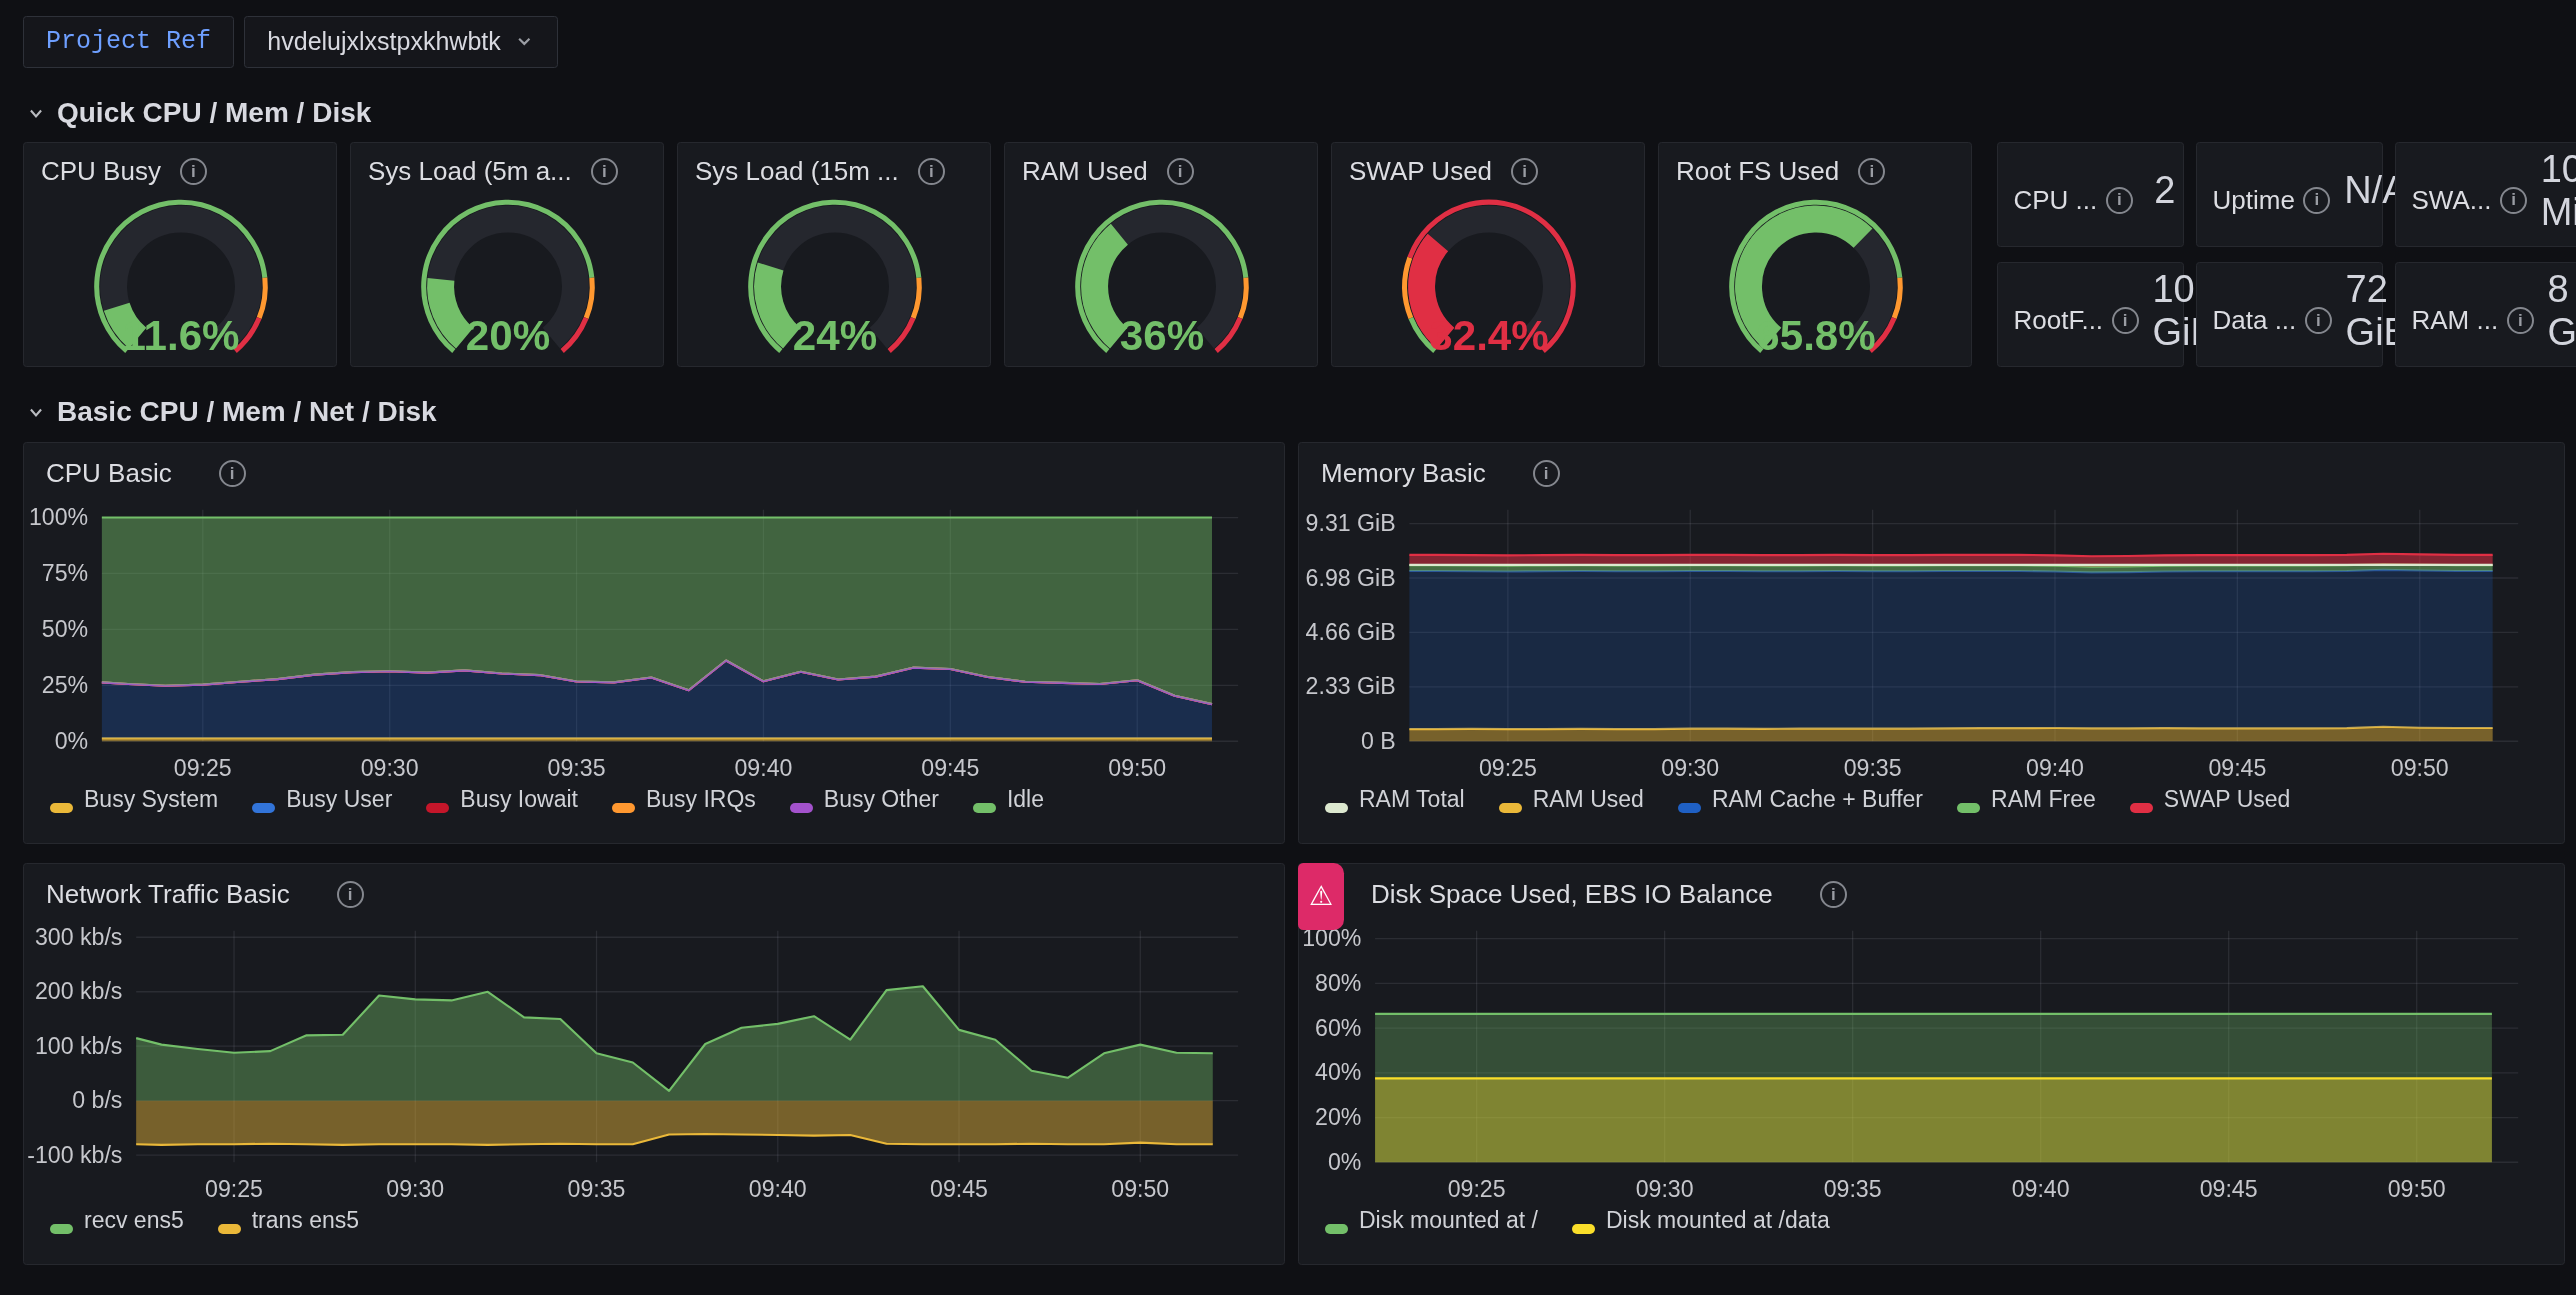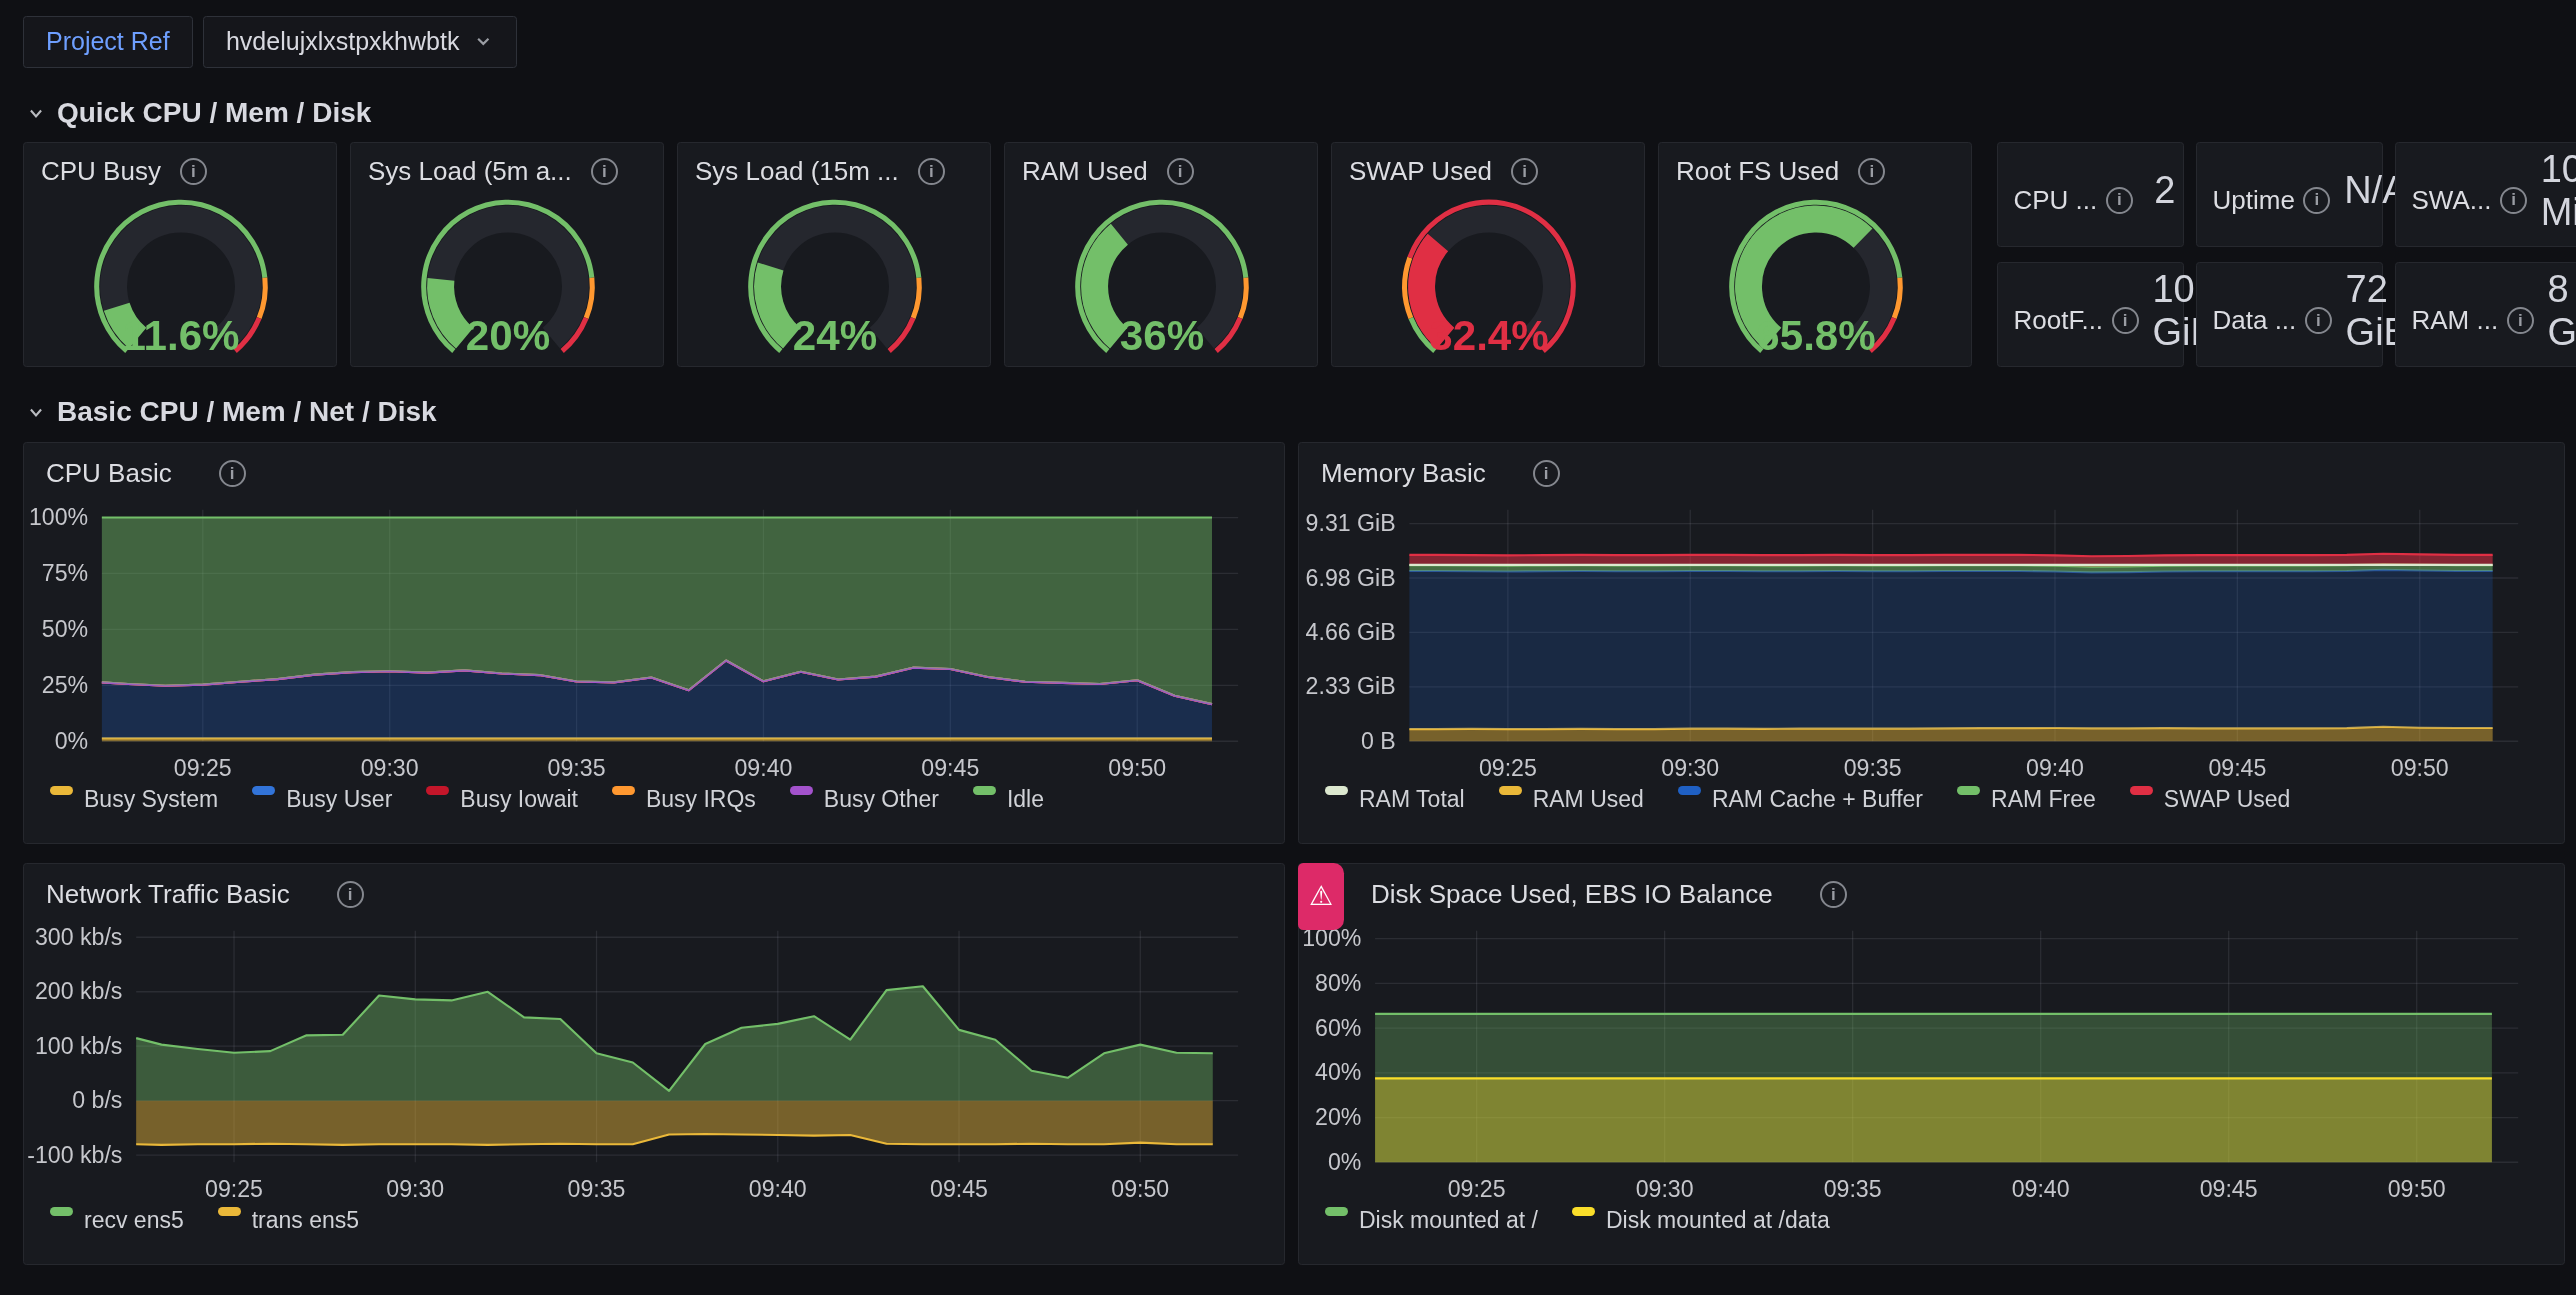--- a/index.html
+++ b/index.html
@@ -3,21 +3,21 @@
 <meta charset="utf-8">
 <style>
   * { margin:0; padding:0; box-sizing:border-box; }
   html,body { background:#0c0d10; }
   body { font-family:"Liberation Sans","DejaVu Sans",sans-serif; }
   .page { width:2576px; height:1296px; background:#0f1014; padding:15.5px 23px 0 23px; overflow:hidden; }
 
   .topbar { display:flex; gap:10.3px; align-items:center; }
   .chip { height:52px; border:0.9px solid #2e3139; background:#15161b; border-radius:3.4px;
           display:flex; align-items:center; padding:0 22px; font-size:25px; cursor:pointer; }
-  .chip.label-chip { color:#6e9fff; font-weight:500; }
+  .chip.label-chip { color:#6e9fff; font-weight:500;font-family:Liberation Mono, monospace; }
   .chip.value-chip { color:#d8d9e0; gap:13.7px; }
 
   .section-header { margin:26px 0 10.3px 1.7px; height:38px; display:flex; align-items:center; gap:10.3px;
                     font-size:28px; font-weight:700; color:#d8d9e0; cursor:pointer; }
 
   .panel { background:#181a1f; border:0.9px solid #26282e; border-radius:3.4px; }
   .panel-head { display:flex; align-items:center; padding:13.7px 15.5px 0 17px; font-size:26px;
                 font-weight:500; color:#dcdde2; white-space:nowrap; }
   .panel-head .title { overflow:hidden; text-overflow:ellipsis; cursor:pointer; }
   .info-icon { flex:0 0 auto; width:27px; height:27px; border:2.1px solid #84878e; border-radius:50%;
@@ -34,21 +34,21 @@
   .stat-panel .panel-head .info-icon { margin-left:8.6px; }
   .stat-value { flex:1; display:flex; align-items:center; justify-content:center; font-size:38px;
                 font-weight:500; color:#d3d5dd; padding-bottom:6.9px; }
 
   .charts-grid { display:grid; grid-template-columns:1262px 1267px; gap:19px 13px; margin-top:3.4px; }
   .chart-panel { height:402px; position:relative; }
   .chart-panel .panel-head { padding:15.5px 20.6px 0 22px;gap:28px; }
   .chart-panel.has-alert .panel-head { padding-left:72px; }
   svg.chart { display:block; margin-top:6.9px; }
   .legend { display:flex; gap:34px; padding:6.9px 0 0 26px; font-size:23px; color:#d0d2d7; }
-  .legend-item { display:flex; align-items:flex-start; gap:11px; cursor:pointer; }
+  .legend-item { display:flex; align-items:flex-end; gap:11px; cursor:pointer; }
   .swatch { width:23px; height:9.4px; border-radius:5.2px; }
 
   .alert-badge { position:absolute; top:-0.9px; left:-0.9px; width:46px; height:67px; background:#dd2a68;
                  border-radius:5.2px 10.3px 10.3px 5.2px; display:flex; align-items:center; justify-content:center;
                  color:#ffffff; font-size:27px; cursor:pointer; }
 </style>
 </head>
 <body>
 
 <div class="page">

